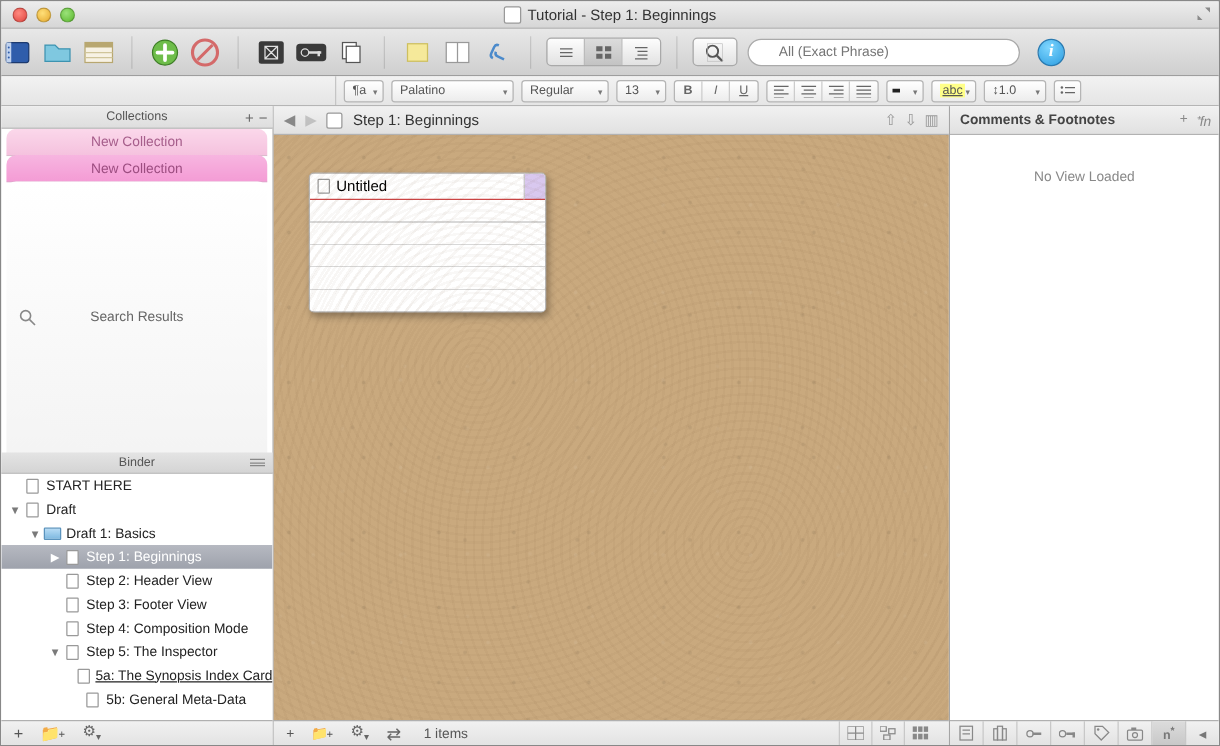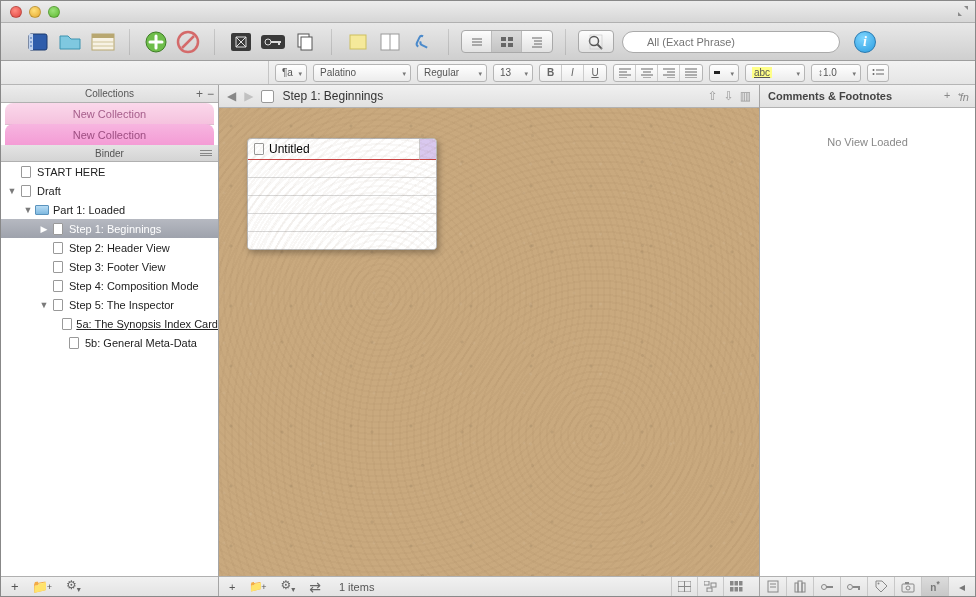--- a/index.html
+++ b/index.html
@@ -10,21 +10,21 @@
 .traffic { display: flex; gap: 7px; padding-left: 9px; }
 .tl { width: 12px; height: 12px; border-radius: 50%; border: 0.5px solid rgba(0,0,0,0.2); }
 .tl.r { background: radial-gradient(circle at 40% 35%, #ff8b81, #e0443e); }
 .tl.y { background: radial-gradient(circle at 40% 35%, #ffe07a, #e5a82e); }
 .tl.g { background: radial-gradient(circle at 40% 35%, #9be27a, #5cb92f); }
 .title-center { position: absolute; left: 50%; transform: translateX(-50%); display: flex; align-items: center; gap: 5px; color: #333; }
 .title-doc-icon { width: 14px; height: 14px; border: 1px solid #999; background: #fff; border-radius: 2px; position: relative; }
 .rc-icon { position: absolute; right: 6px; top: 4px; width: 12px; height: 12px; color: #888; }
 
 
-.toolbar { height: 38px; background: linear-gradient(#e8e8e8,#cfcfcf); border-bottom: 1px solid #9e9e9e; display: flex; align-items: center; padding: 0 24px; gap: 8px; }
+.toolbar { height: 38px; background: linear-gradient(#e8e8e8,#cfcfcf); border-bottom: 1px solid #9e9e9e; display: flex; align-items: center; padding: 0 0; gap: 8px; }
 .tbtn { width: 28px; height: 26px; display: flex; align-items: center; justify-content: center; }
 .tgrp { display: flex; gap: 4px; }
 .sep { width: 1px; height: 26px; background: rgba(0,0,0,0.12); margin: 0 4px; }
 .tseg { background: linear-gradient(#fdfdfd,#e2e2e2); border: 1px solid #a9a9a9; border-radius: 4px; height: 23px; display: flex; overflow: hidden; }
 .tseg .cell { width: 30px; display: flex; align-items: center; justify-content: center; border-right: 1px solid #bbb; }
 .tseg .cell:last-child { border-right: none; }
 .tseg .cell.active { background: linear-gradient(#dcdcdc,#c3c3c3); }
 .search { flex: 0 0 218px; margin-left: 4px; }
 .search-in { width: 100%; height: 22px; border-radius: 11px; border: 1px solid #aaa; background: #fff; padding: 0 10px 0 24px; font-size: 11px; color: #888; position: relative; }
 .search-wrap { position: relative; flex: 0 0 218px; }
@@ -106,20 +106,24 @@
 </style>
 </head>
 <body>
 
 <div class="titlebar">
   <div class="traffic">
     <div class="tl r"></div>
     <div class="tl y"></div>
     <div class="tl g"></div>
   </div>
+  <div class="title-center">
+    <span class="title-doc-icon"></span>
+    <span>Tutorial - Step 1: Beginnings</span>
+  </div>
   <svg class="rc-icon" viewBox="0 0 12 12">
       <path d="M1 7 L1 11 L5 11 Z M11 5 L11 1 L7 1 Z" fill="#8a8a8a"></path>
     </svg>
 </div>
 
 <div class="toolbar">
   <div class="tgrp">
     <div class="tbtn">
         <svg class="notebook-ic" viewBox="0 0 24 20">
           <rect x="2" y="2" width="18" height="16" rx="2" fill="#2f5dab" stroke="#1c3a6f"></rect>
@@ -306,21 +310,21 @@
           <line x1="0" y1="4" x2="12" y2="4" stroke="#666"></line>
           <line x1="0" y1="7" x2="12" y2="7" stroke="#666"></line>
           <line x1="0" y1="10" x2="12" y2="10" stroke="#666"></line>
         </svg>
       </div>
   </div>
   <div class="fctrl" style="width:30px;padding-left:4px;">
       <div style="width:12px;height:3px;background:#222;"></div>
       <span class="arr">▾</span>
     </div>
-  <div class="fctrl" style="width:60px;text-decoration:underline;">
+  <div class="fctrl" style="width:36px;text-decoration:underline;">
       <span style="background:#ff8;padding:0 2px;">abc</span>
       <span class="arr">▾</span>
     </div>
   <div class="fctrl" style="width:50px;">
       <span>↕ </span>
       <span>1.0</span>
       <span class="arr">▾</span>
     </div>
   <div class="fctrl" style="width:22px;padding:0;justify-content:center;">
       <svg width="12" height="10" viewBox="0 0 12 10">
@@ -341,20 +345,27 @@
         <span>+</span>
         <span>−</span>
       </div>
     </div>
     <div class="coll-tab pink1">
         <span>New Collection</span>
       </div>
     <div class="coll-tab pink2">
         <span>New Collection</span>
       </div>
+    <div class="coll-tab search">
+      <svg class="mag" viewBox="0 0 14 14">
+          <circle cx="5.5" cy="5.5" r="4" fill="none" stroke="#888" stroke-width="1.3"></circle>
+          <line x1="8.5" y1="8.5" x2="13" y2="13" stroke="#888" stroke-width="1.3"></line>
+        </svg>
+      <span>Search Results</span>
+    </div>
     <div class="binder-head">
       <span>Binder</span>
       <div class="lines">
           <div></div>
           <div></div>
           <div></div>
         </div>
     </div>
     <div class="binder" id="binder-list">
         <div class="brow" style="padding-left: 6px;">
@@ -369,21 +380,21 @@
           <span class="ic">
             <span class="doc-ic"></span>
           </span>
           <span>Draft</span>
         </div>
         <div class="brow" style="padding-left: 22px;">
           <span class="disc">▼</span>
           <span class="ic">
             <span class="folder-ic"></span>
           </span>
-          <span>Part 1: Loaded</span>
+          <span>Draft 1: Basics</span>
         </div>
         <div class="brow sel" style="padding-left: 38px;">
           <span class="disc">▶</span>
           <span class="ic">
             <span class="doc-ic"></span>
           </span>
           <span>Step 1: Beginnings</span>
         </div>
         <div class="brow" style="padding-left: 38px;">
           <span class="disc"></span>

